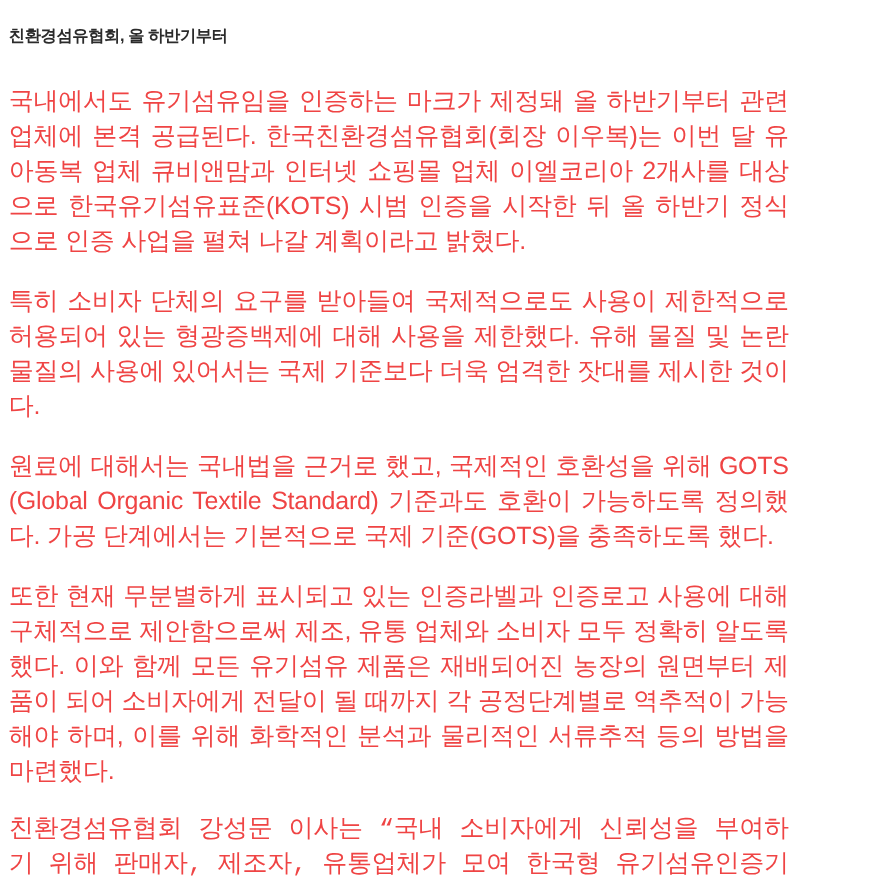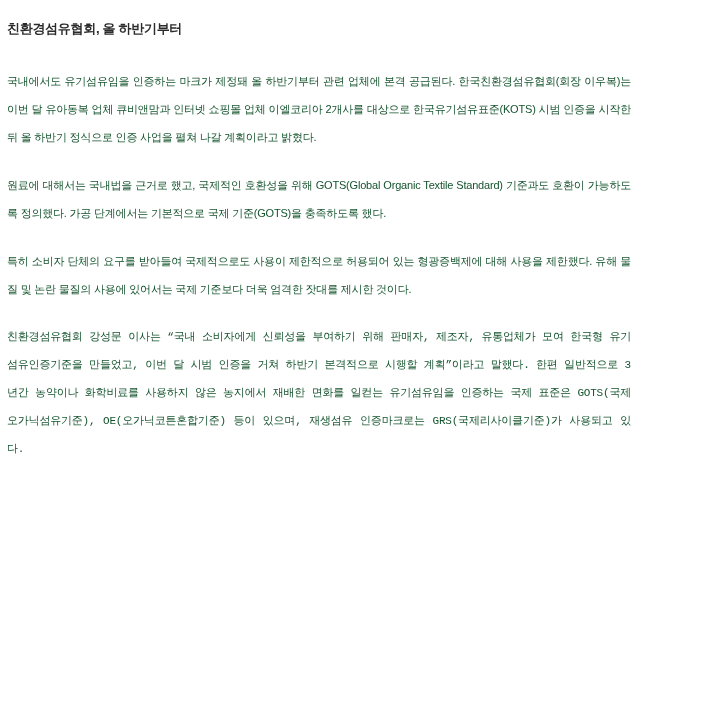--- a/index.html
+++ b/index.html
@@ -21,34 +21,35 @@
   }
   .article-title {
     font-size: 13px;
     line-height: 16px;
     font-weight: bold;
     color: #2b2b2b;
     letter-spacing: -0.3px;
     margin: 0 0 30px 0;
   }
   .article-body p {
-    font-size: 11px;
+    font-size: 20px;
     line-height: 28px;
-    color: #14532d;
+    color: #ef4444;
     letter-spacing: -0.2px;
     text-align: justify;
     word-break: break-all;
     margin: 0 0 20px 0;
   }
   .article-body p:last-child { margin-bottom: 0; font-family: Liberation Mono, monospace; }
 </style>
 </head>
 <body>
 
 <div class="article">
   <h1 class="article-title">친환경섬유협회, 올 하반기부터</h1>
   <div class="article-body">
     <p>국내에서도 유기섬유임을 인증하는 마크가 제정돼 올 하반기부터 관련 업체에 본격 공급된다. 한국친환경섬유협회(회장 이우복)는 이번 달 유아동복 업체 큐비앤맘과 인터넷 쇼핑몰 업체 이엘코리아 2개사를 대상으로 한국유기섬유표준(KOTS) 시범 인증을 시작한 뒤 올 하반기 정식으로 인증 사업을 펼쳐 나갈 계획이라고 밝혔다.</p>
+    <p>특히 소비자 단체의 요구를 받아들여 국제적으로도 사용이 제한적으로 허용되어 있는 형광증백제에 대해 사용을 제한했다. 유해 물질 및 논란 물질의 사용에 있어서는 국제 기준보다 더욱 엄격한 잣대를 제시한 것이다.</p>
     <p>원료에 대해서는 국내법을 근거로 했고, 국제적인 호환성을 위해 GOTS(Global Organic Textile Standard) 기준과도 호환이 가능하도록 정의했다. 가공 단계에서는 기본적으로 국제 기준(GOTS)을 충족하도록 했다.</p>
-    <p>특히 소비자 단체의 요구를 받아들여 국제적으로도 사용이 제한적으로 허용되어 있는 형광증백제에 대해 사용을 제한했다. 유해 물질 및 논란 물질의 사용에 있어서는 국제 기준보다 더욱 엄격한 잣대를 제시한 것이다.</p>
+    <p>또한 현재 무분별하게 표시되고 있는 인증라벨과 인증로고 사용에 대해 구체적으로 제안함으로써 제조, 유통 업체와 소비자 모두 정확히 알도록 했다. 이와 함께 모든 유기섬유 제품은 재배되어진 농장의 원면부터 제품이 되어 소비자에게 전달이 될 때까지 각 공정단계별로 역추적이 가능해야 하며, 이를 위해 화학적인 분석과 물리적인 서류추적 등의 방법을 마련했다.</p>
     <p>친환경섬유협회 강성문 이사는 “국내 소비자에게 신뢰성을 부여하기 위해 판매자, 제조자, 유통업체가 모여 한국형 유기섬유인증기준을 만들었고, 이번 달 시범 인증을 거쳐 하반기 본격적으로 시행할 계획”이라고 말했다. 한편 일반적으로 3년간 농약이나 화학비료를 사용하지 않은 농지에서 재배한 면화를 일컫는 유기섬유임을 인증하는 국제 표준은 GOTS(국제오가닉섬유기준), OE(오가닉코튼혼합기준) 등이 있으며, 재생섬유 인증마크로는 GRS(국제리사이클기준)가 사용되고 있다.</p>
   </div>
 </div>
 
 </body></html>

